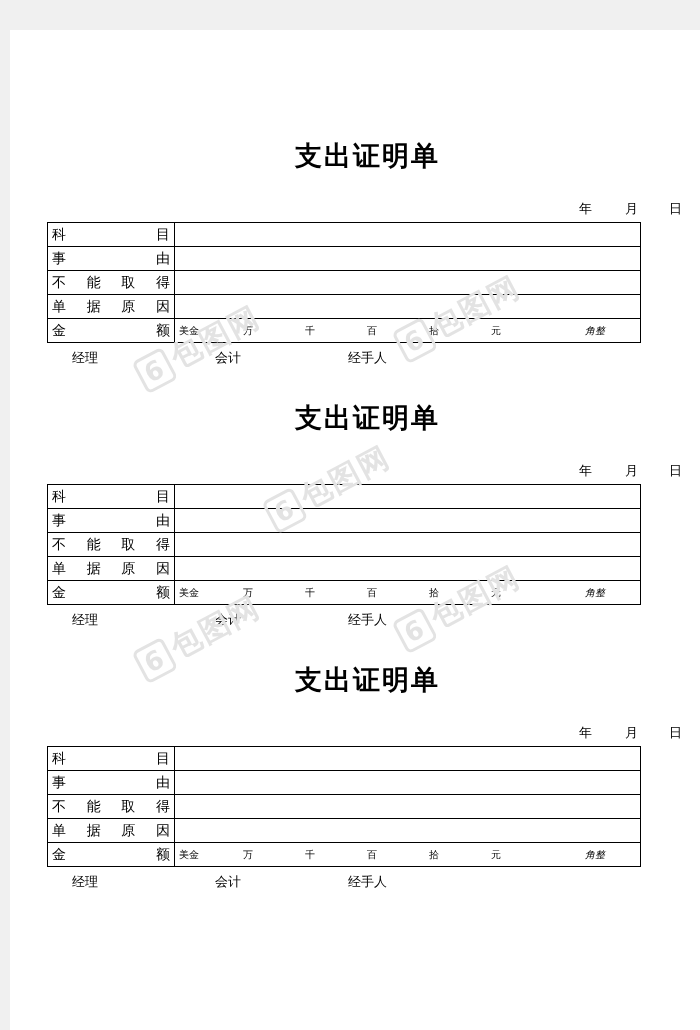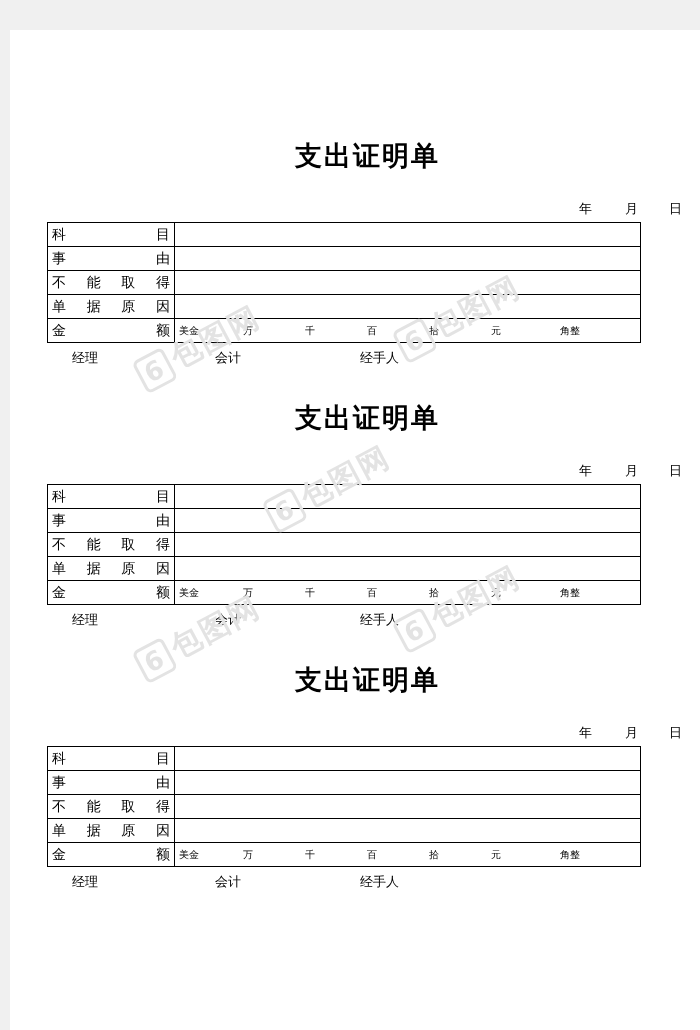--- a/index.html
+++ b/index.html
@@ -128,32 +128,32 @@
     height: 23px;
     align-items: center;
     font-size: 10px;
   }
   .amount-cells .c {
     flex: 0 0 auto;
     text-align: center;
   }
   .amount-cells .cur { width: 38px; text-align: left; }
   .amount-cells .unit { width: 62px; }
-  .amount-cells .last { width: 70px; text-align: center; padding-left: 8px; }
+  .amount-cells .last { width: 70px; text-align: right; padding-left: 8px; font-style: italic; }
   .sign-row {
     position: relative;
     height: 22px;
     margin-top: 6px;
     font-size: 13px;
     color: #000;
     text-align: center;
   }
   .sign-row .s1 { position: absolute; left: 62px; top: 0; }
   .sign-row .s2 { position: absolute; left: 205px; top: 0; }
-  .sign-row .s3 { position: absolute; left: 350px; top: 0; }
+  .sign-row .s3 { position: absolute; left: 338px; top: 0; }
 </style>
 </head>
 <body>
 
 <div class="page-top-strip"></div>
 <div class="page-left-strip"></div>
 
 <div class="sheet">
 
   <div class="watermarks">

